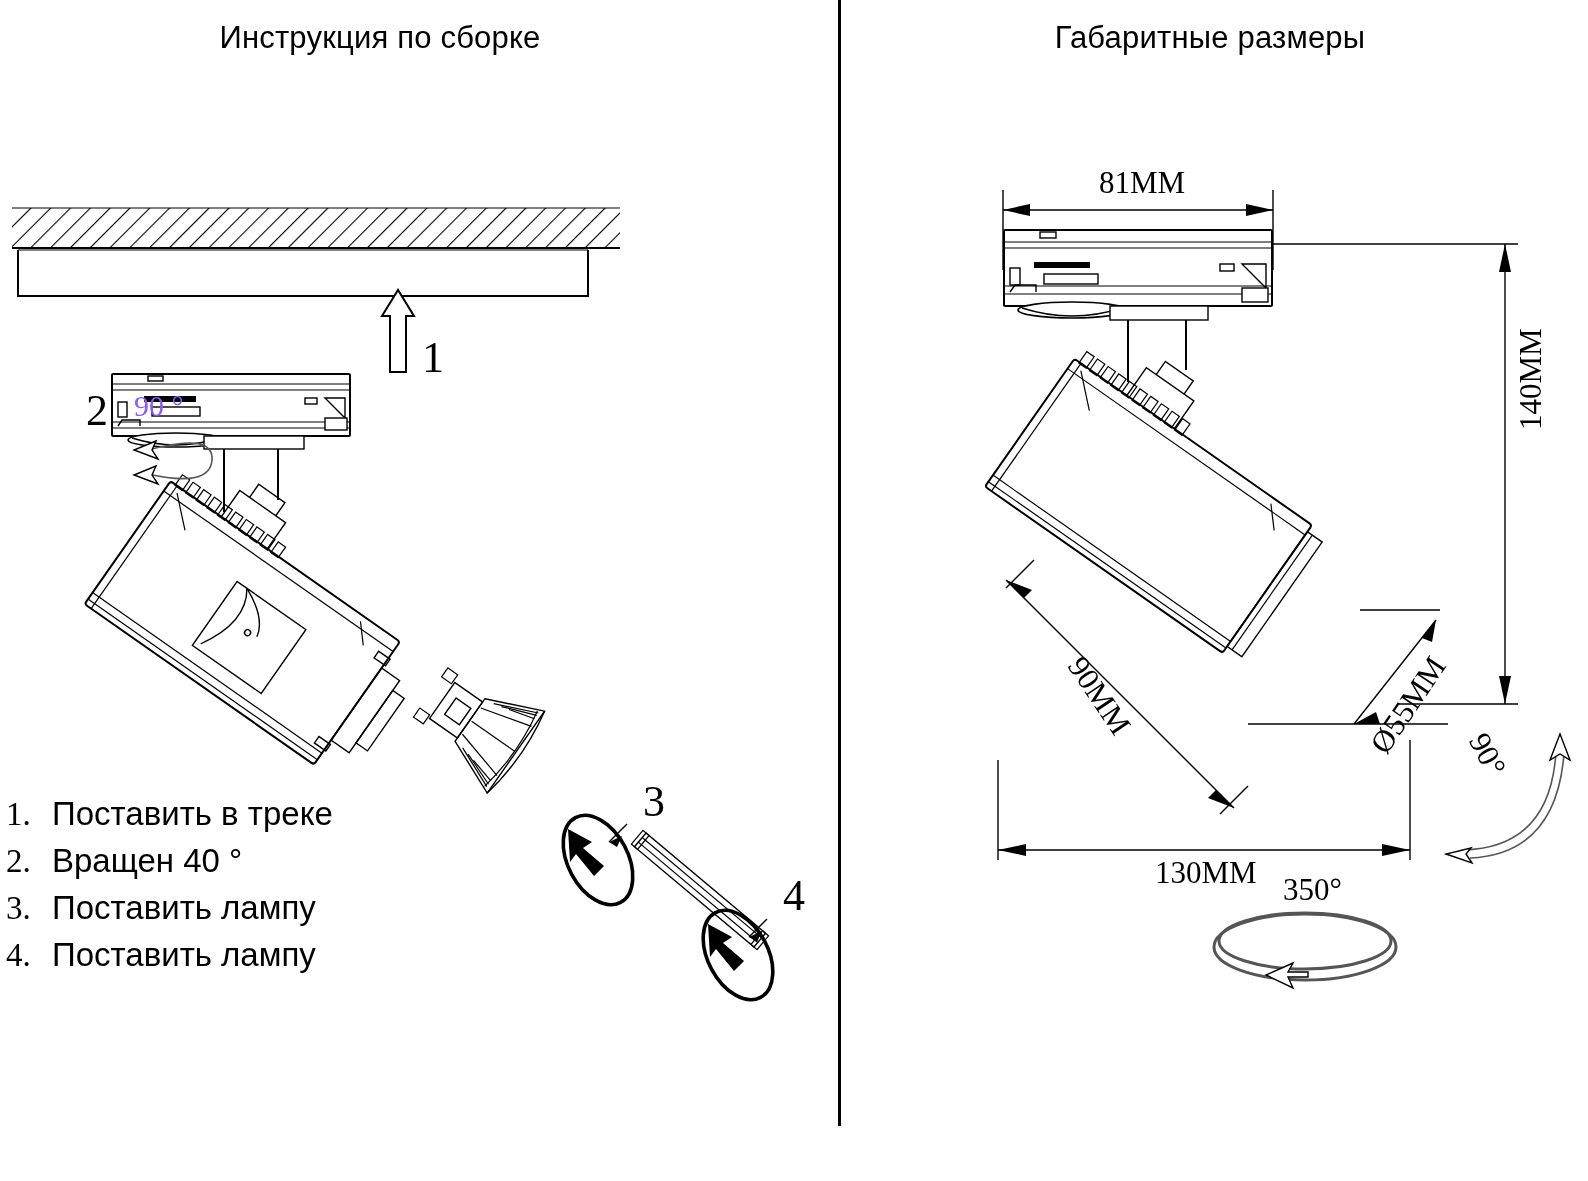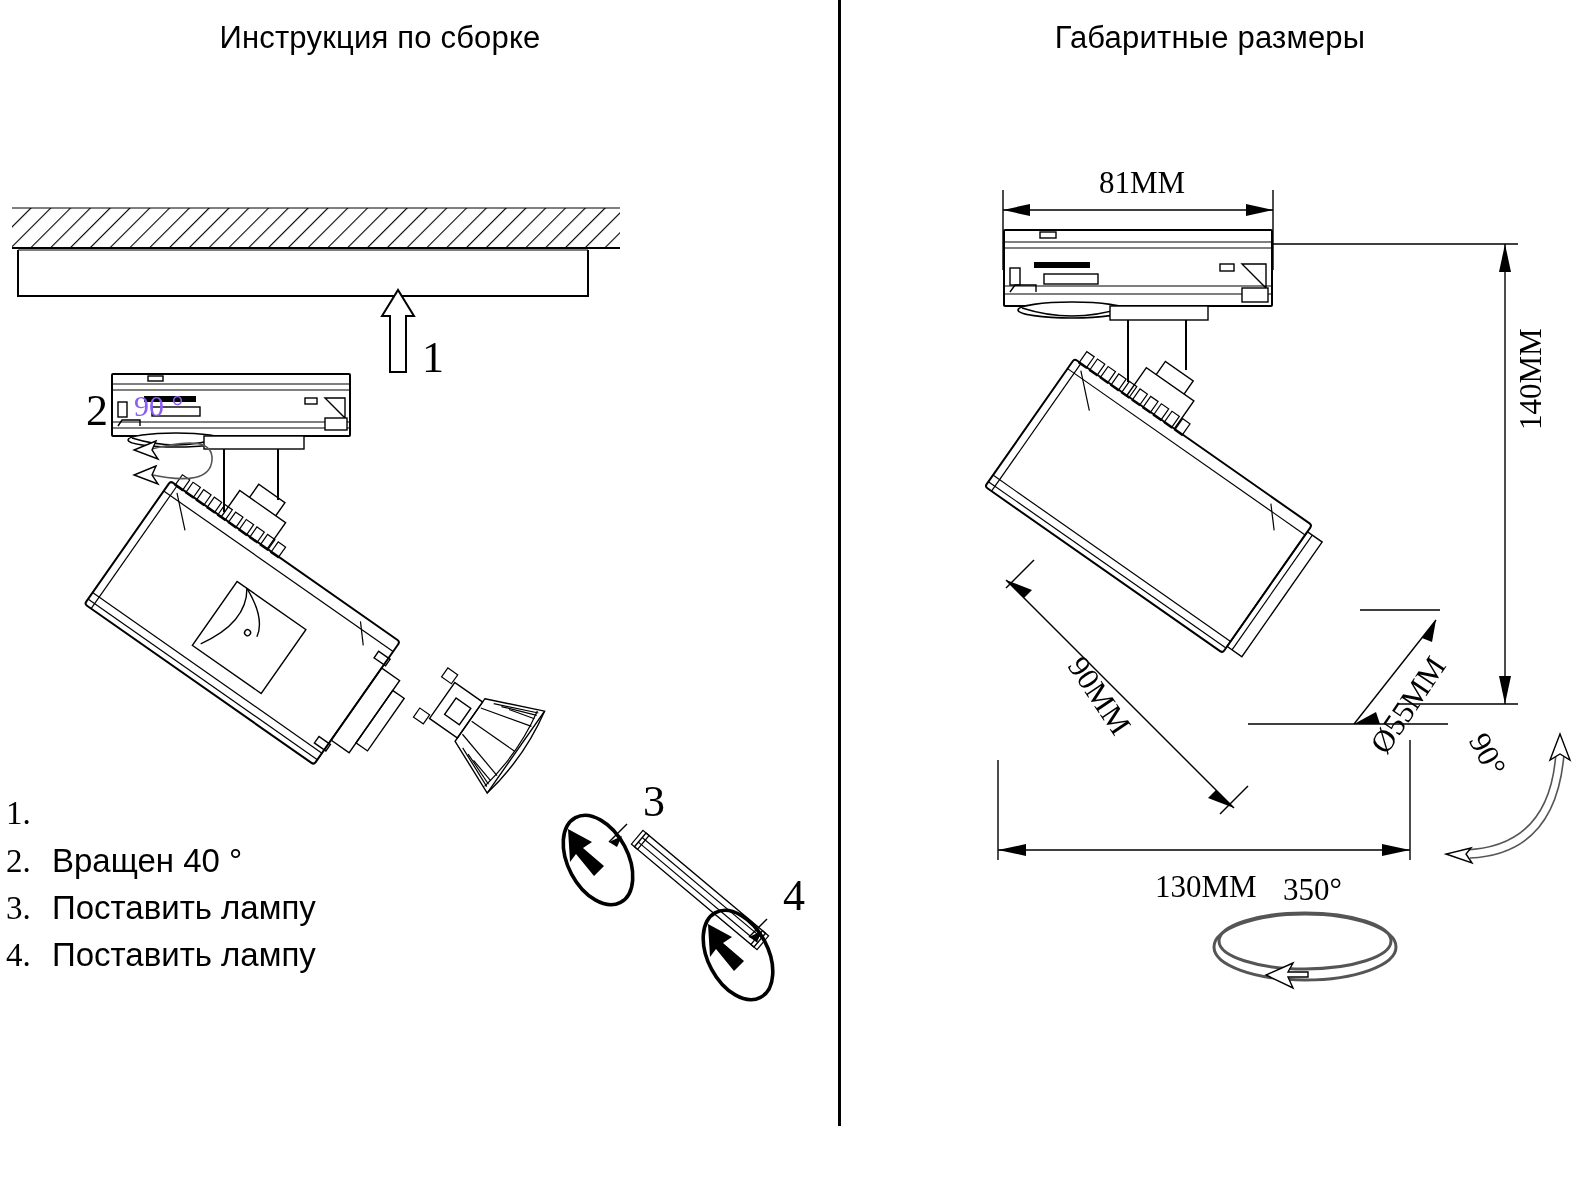--- a/index.html
+++ b/index.html
@@ -80,21 +80,21 @@
     position: absolute;
     font-family: "Liberation Serif", serif;
     font-size: 31px;
     white-space: nowrap;
     color: #000;
   }
   .dim-81   { left: 1063px; top: 165px; margin-left: 36px; }
   .dim-140  { left: 1513px; top: 430px; transform-origin: left top; transform: rotate(-90deg); }
   .dim-90mm { left: 1090px; top: 650px; transform-origin: left top; transform: rotate(56deg); }
   .dim-55   { left: 1363px; top: 740px; transform-origin: left top; transform: rotate(-56deg); }
-  .dim-130  { left: 1155px; top: 855px; margin-top: 14px; }
+  .dim-130  { left: 1155px; top: 855px; }
   .dim-350  { left: 1283px; top: 872px; }
   .dim-90deg{ left: 1493px; top: 727px; transform-origin: left top; transform: rotate(62deg); }
 
   .step-num-big {
     position: absolute;
     font-family: "Liberation Serif", serif;
     font-size: 44px;
     color: #000;
   }
   #big-1 { left: 422px; top: 332px; }
@@ -267,20 +267,21 @@
   <div class="gray90">90 °</div>
 
   <div class="step-num-big" id="big-1">1</div>
   <div class="step-num-big" id="big-2">2</div>
   <div class="step-num-big" id="big-3">3</div>
   <div class="step-num-big" id="big-4">4</div>
 
   <div class="steps">
     <div class="step-line">
       <span class="step-num">1.</span>
+      <span class="step-text">Поставить в треке</span>
     </div>
     <div class="step-line">
       <span class="step-num">2.</span>
       <span class="step-text">Вращен 40 °</span>
     </div>
     <div class="step-line">
       <span class="step-num">3.</span>
       <span class="step-text">Поставить лампу</span>
     </div>
     <div class="step-line">

